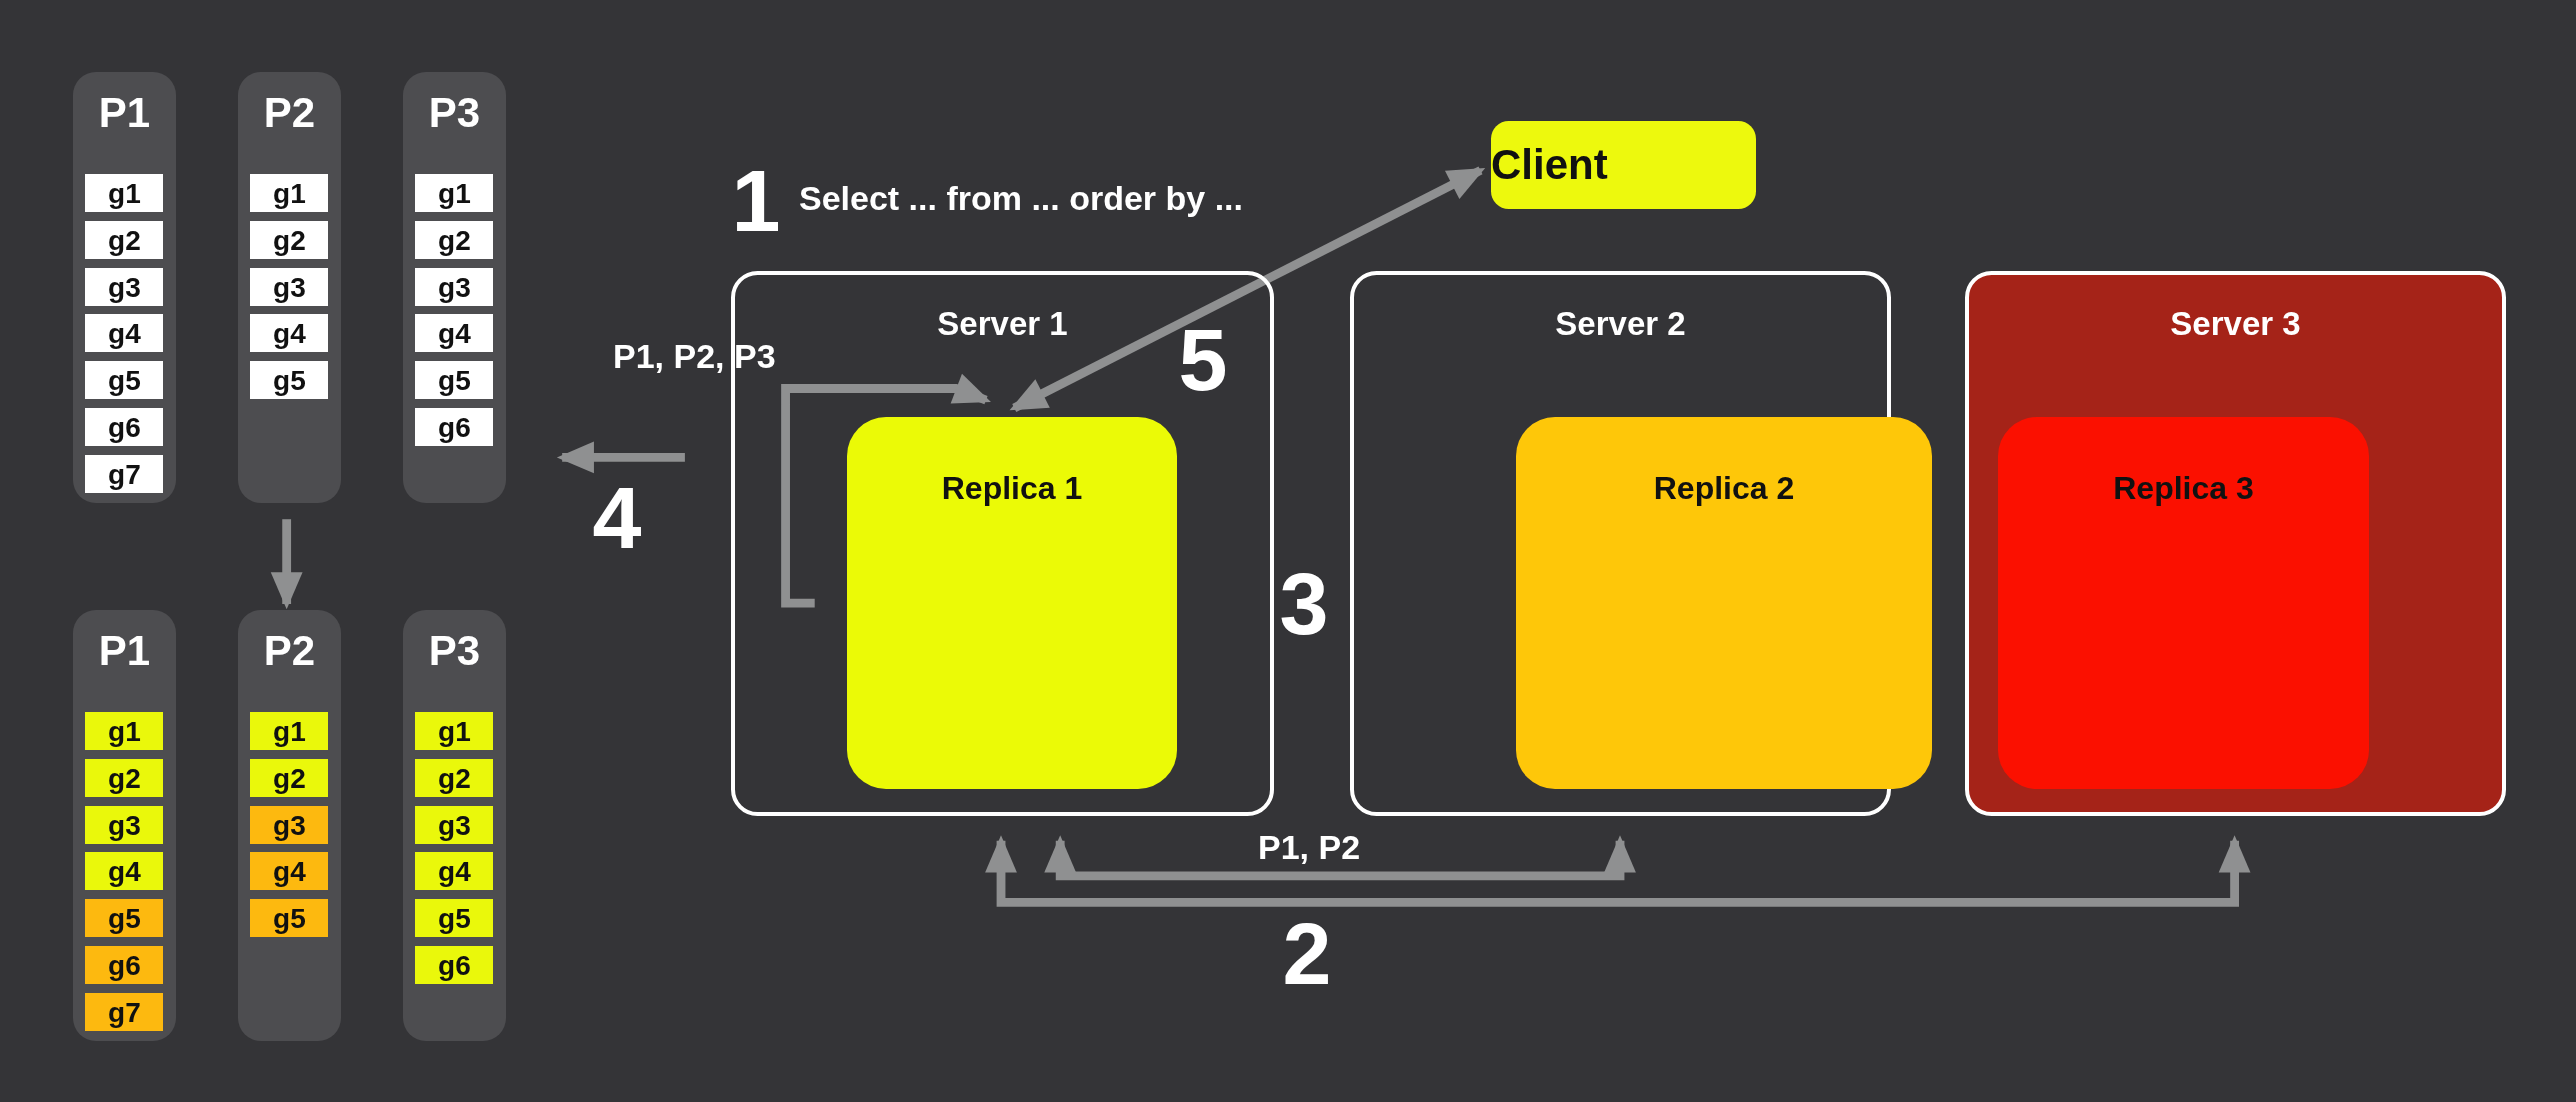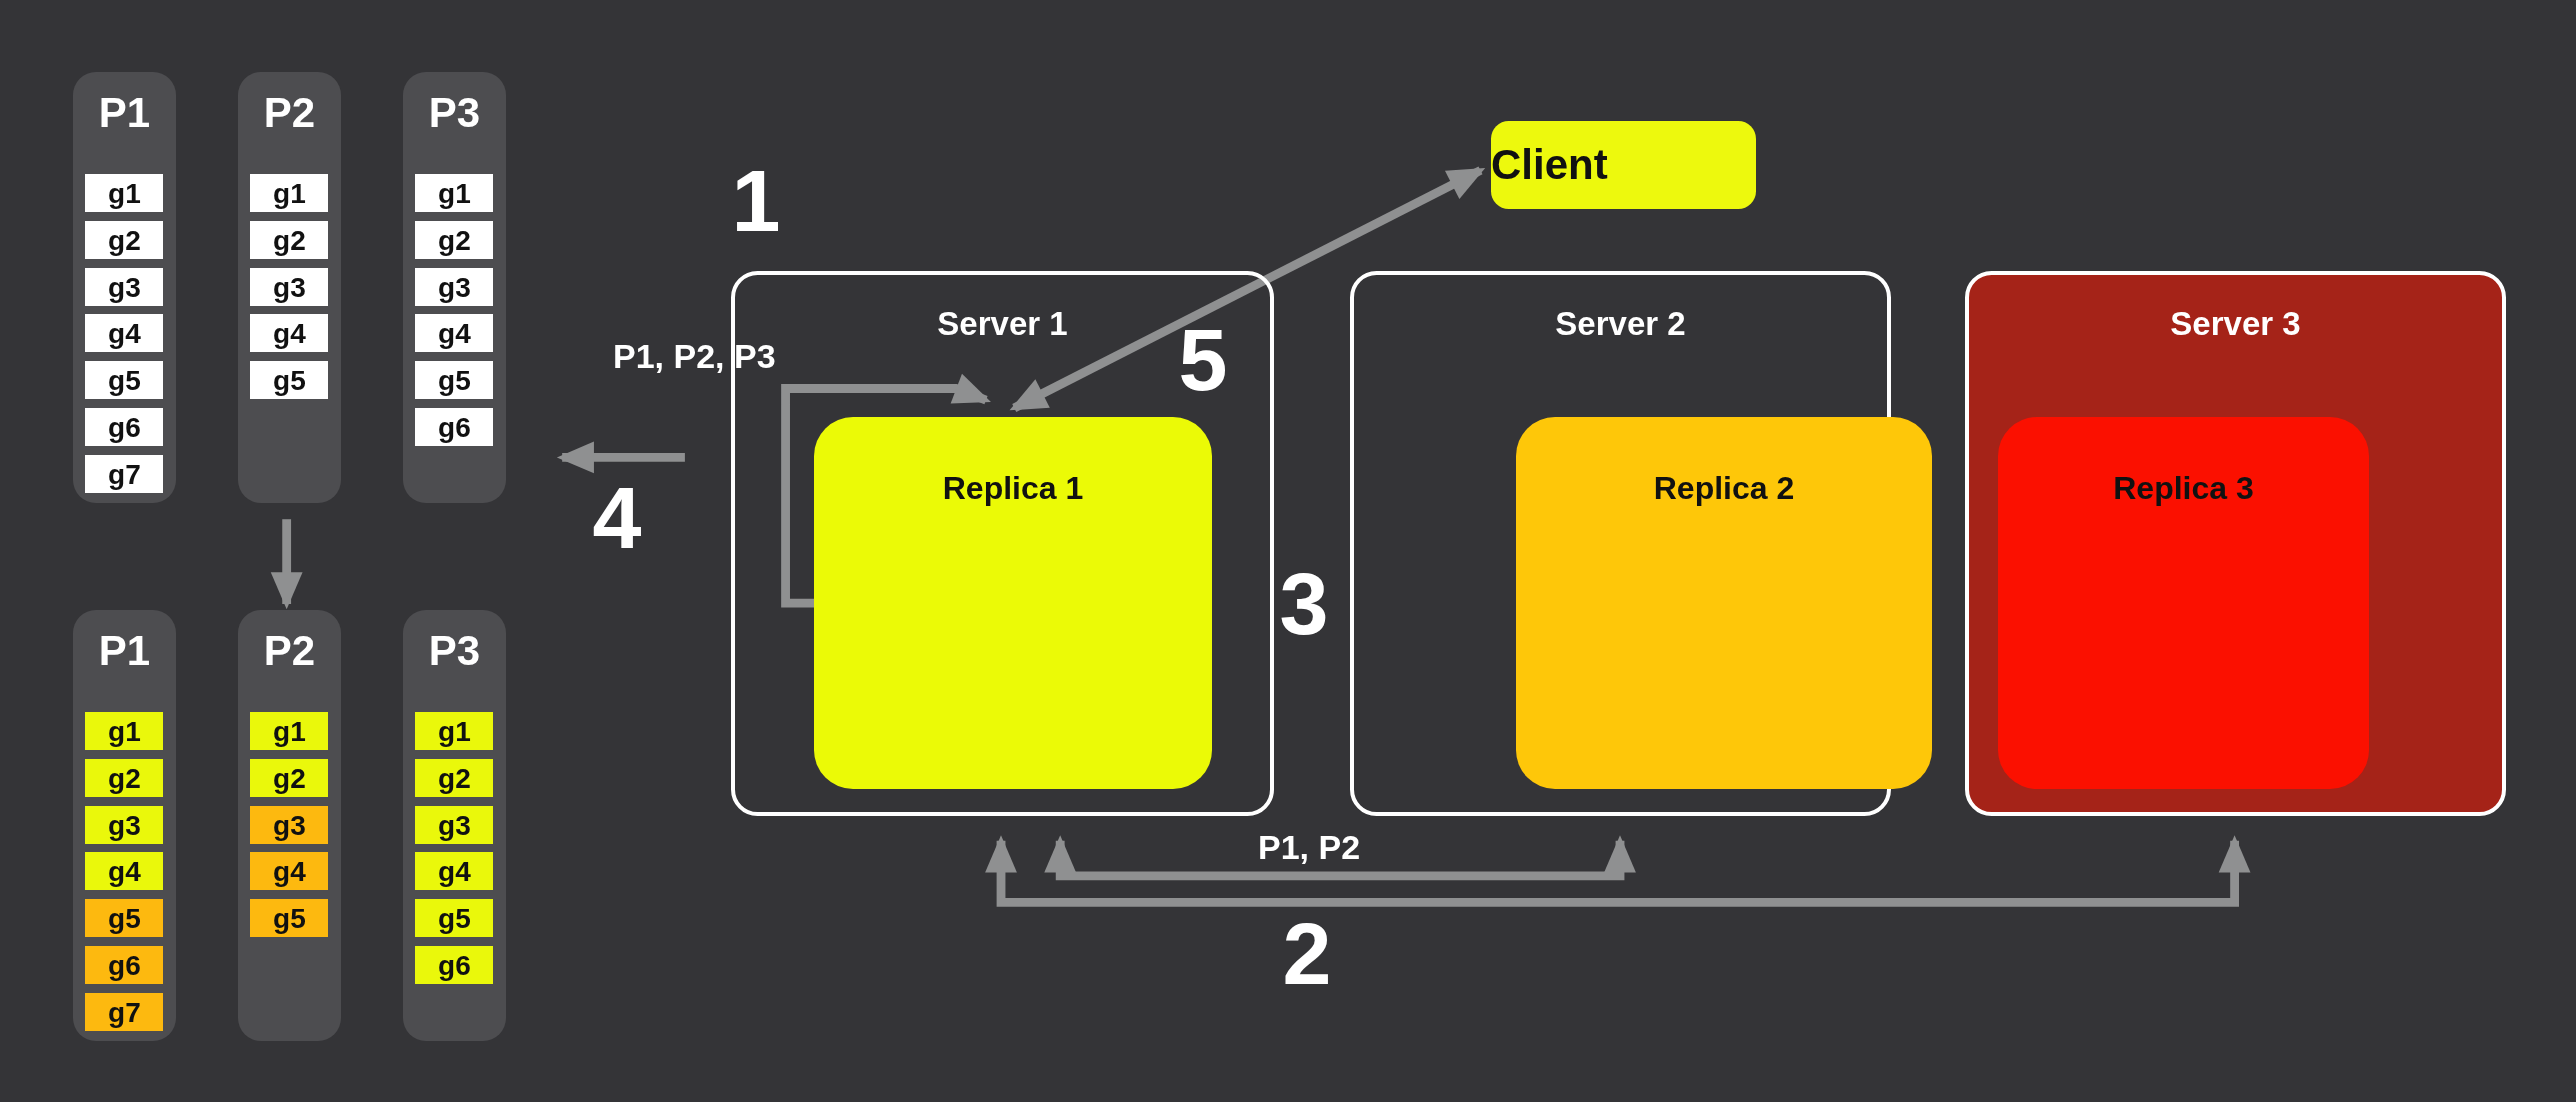--- a/index.html
+++ b/index.html
@@ -26,21 +26,21 @@
     font-size:42px;color:var(--c-text_black,#111);margin-top:48px;}
   
   .server{position:absolute;top:271px;height:545px;border-radius:26.5px;
     border:4.4px solid #ffffff;box-sizing:border-box;}
   .server-label{position:absolute;top:30px;left:0;right:0;text-align:center;
     font-size:33px;color:var(--c-text_white,#fff);}
   #server1{left:731px;width:543px;}
   #server2{left:1350px;width:541px;}
   #server3{left:1965px;width:541px;background:var(--c-server3_darkred,#A52318);}
   .replica{position:absolute;top:417px;height:372px;border-radius:39px;}
-  #replica1{left:814px;width:398px;background:var(--c-replica1_yellow,#EBFA06);}
+  #replica1{left:847px;width:330px;background:var(--c-replica1_yellow,#EBFA06);}
   #replica2{left:1516px;width:416px;background:var(--c-replica2_amber,#FEC709);}
   #replica3{left:1998px;width:371px;background:var(--c-replica3_red,#FB1000);}
   .replica-label{padding-top:53px;text-align:center;font-size:32px;color:var(--c-text_black,#111);}
   
   .stepnum{position:absolute;transform:translate(-50%,-50%);font-size:88px;
     color:var(--c-text_white,#fff);line-height:1;}
   .flabel{position:absolute;font-size:34px;color:var(--c-text_white,#fff);white-space:nowrap;}
   #step1{left:756px;top:201px;}
   #step2{left:1307px;top:954px;}
   #step3{left:1304px;top:604px;}
@@ -166,17 +166,18 @@
   <div class="replica" id="replica3">
     <div class="replica-label">Replica 3</div>
   </div>
 
   <div class="stepnum" id="step1">1</div>
   <div class="stepnum" id="step2">2</div>
   <div class="stepnum" id="step3">3</div>
   <div class="stepnum" id="step4">4</div>
   <div class="stepnum" id="step5">5</div>
 
+  <div class="flabel" id="query-label">Select ... from ... order by ...</div>
   <div class="flabel" id="route-label">P1, P2, P3</div>
   <div class="flabel" id="scatter-label">P1, P2</div>
 
 </div>
 
 
 </body></html>

